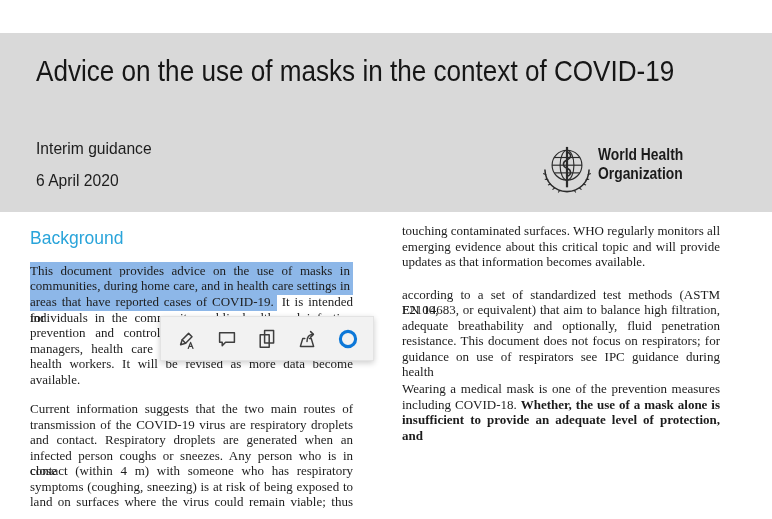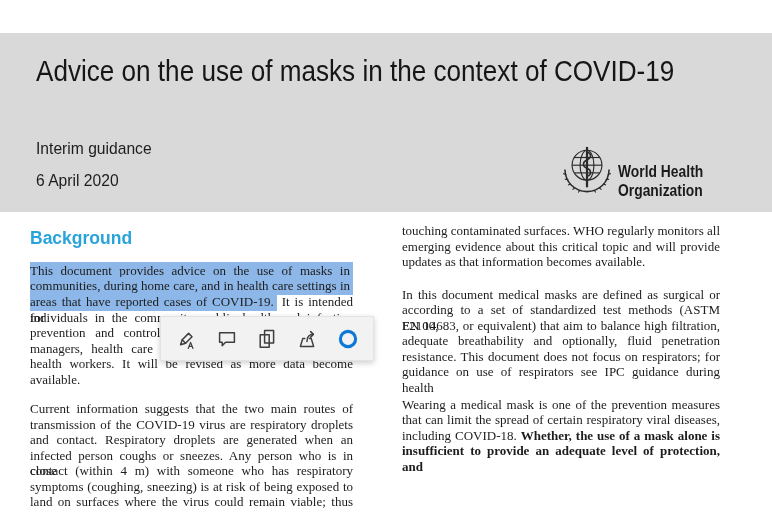--- a/index.html
+++ b/index.html
@@ -17,31 +17,31 @@
     font-size:30px;line-height:34px;color:#161616;white-space:nowrap;
     transform:scaleX(.87);transform-origin:0 0;font-weight:400;
   }
   .doc-subtitle,.doc-date{
     position:absolute;left:36px;font-family:"Liberation Sans",sans-serif;
     font-size:17px;color:#1d1d1d;white-space:nowrap;
     transform:scaleX(.92);transform-origin:0 0;
   }
   .doc-subtitle{top:139px;}
   .doc-date{top:171px;}
-  .who-logo{position:absolute;left:562px;top:145px;display:flex;align-items:flex-end;gap:6px;}
+  .who-logo{position:absolute;left:542px;top:145px;display:flex;align-items:flex-start;gap:6px;}
   .who-text{
     font-family:"Liberation Sans",sans-serif;font-weight:bold;font-size:16.5px;
     line-height:18.5px;color:#1b1b1b;white-space:nowrap;
     transform:scaleX(.84);transform-origin:0 50%;
   }
   .col{position:absolute;font-size:13px;color:var(--ink);}
   .col-left{left:30px;top:228px;width:331px;}
   .col-right{left:402px;top:223px;width:326px;}
   .h-blue{
-    font-family:"Liberation Sans",sans-serif;font-size:17.5px;font-weight:700;
+    font-family:"Liberation Sans",sans-serif;font-size:17.5px;font-weight:400;
     color:var(--blue);margin:0 0 15px 0;line-height:20px;
   }
   .para{margin:0 8px 14px 0;}
   .col-right .para{margin-bottom:17px;}
   .tl{line-height:15.5px;height:15.5px;text-align:justify;text-align-last:justify;}
   .tl.last{text-align-last:left;}
   .sel{background:var(--sel);padding:1.3px 3px 1.8px 0;}
   .b{font-weight:bold;}
   .sup{font-size:8.5px;vertical-align:4.5px;}
   .seltoolbar{
@@ -118,30 +118,28 @@
   </div>
 
   <div class="col col-right">
     <div>
         <div class="para">
           <div class="tl"><span>touching contaminated surfaces. WHO regularly monitors all</span></div>
           <div class="tl"><span>emerging evidence about this critical topic and will provide</span></div>
           <div class="tl last"><span>updates as that information becomes available.</span></div>
         </div>
         <div class="para">
-          <div class="tl"><span>In this document medical masks are defined as surgical or</span></div>
           <div class="tl"><span>according to a set of standardized test methods (ASTM F2100,</span></div>
           <div class="tl"><span>EN 14683, or equivalent) that aim to balance high filtration,</span></div>
           <div class="tl"><span>adequate breathability and optionally, fluid penetration</span></div>
           <div class="tl"><span>resistance. This document does not focus on respirators; for</span></div>
           <div class="tl"><span>guidance on use of respirators see IPC guidance during health</span></div>
         </div>
         <div class="para">
           <div class="tl"><span>Wearing a medical mask is one of the prevention measures</span></div>
-          <div class="tl"><span>that can limit the spread of certain respiratory viral diseases,</span></div>
           <div class="tl"><span>including COVID-18. </span><span class="b">Whether, the use of a mask alone is</span></div>
           <div class="tl"><span class="b">insufficient to provide an adequate level of protection, and</span></div>
         </div>
       </div>
   </div>
 
   <div class="seltoolbar">
     <button class="tb-btn">
       <span>
         <svg width="24" height="24" viewBox="0 0 24 24">

